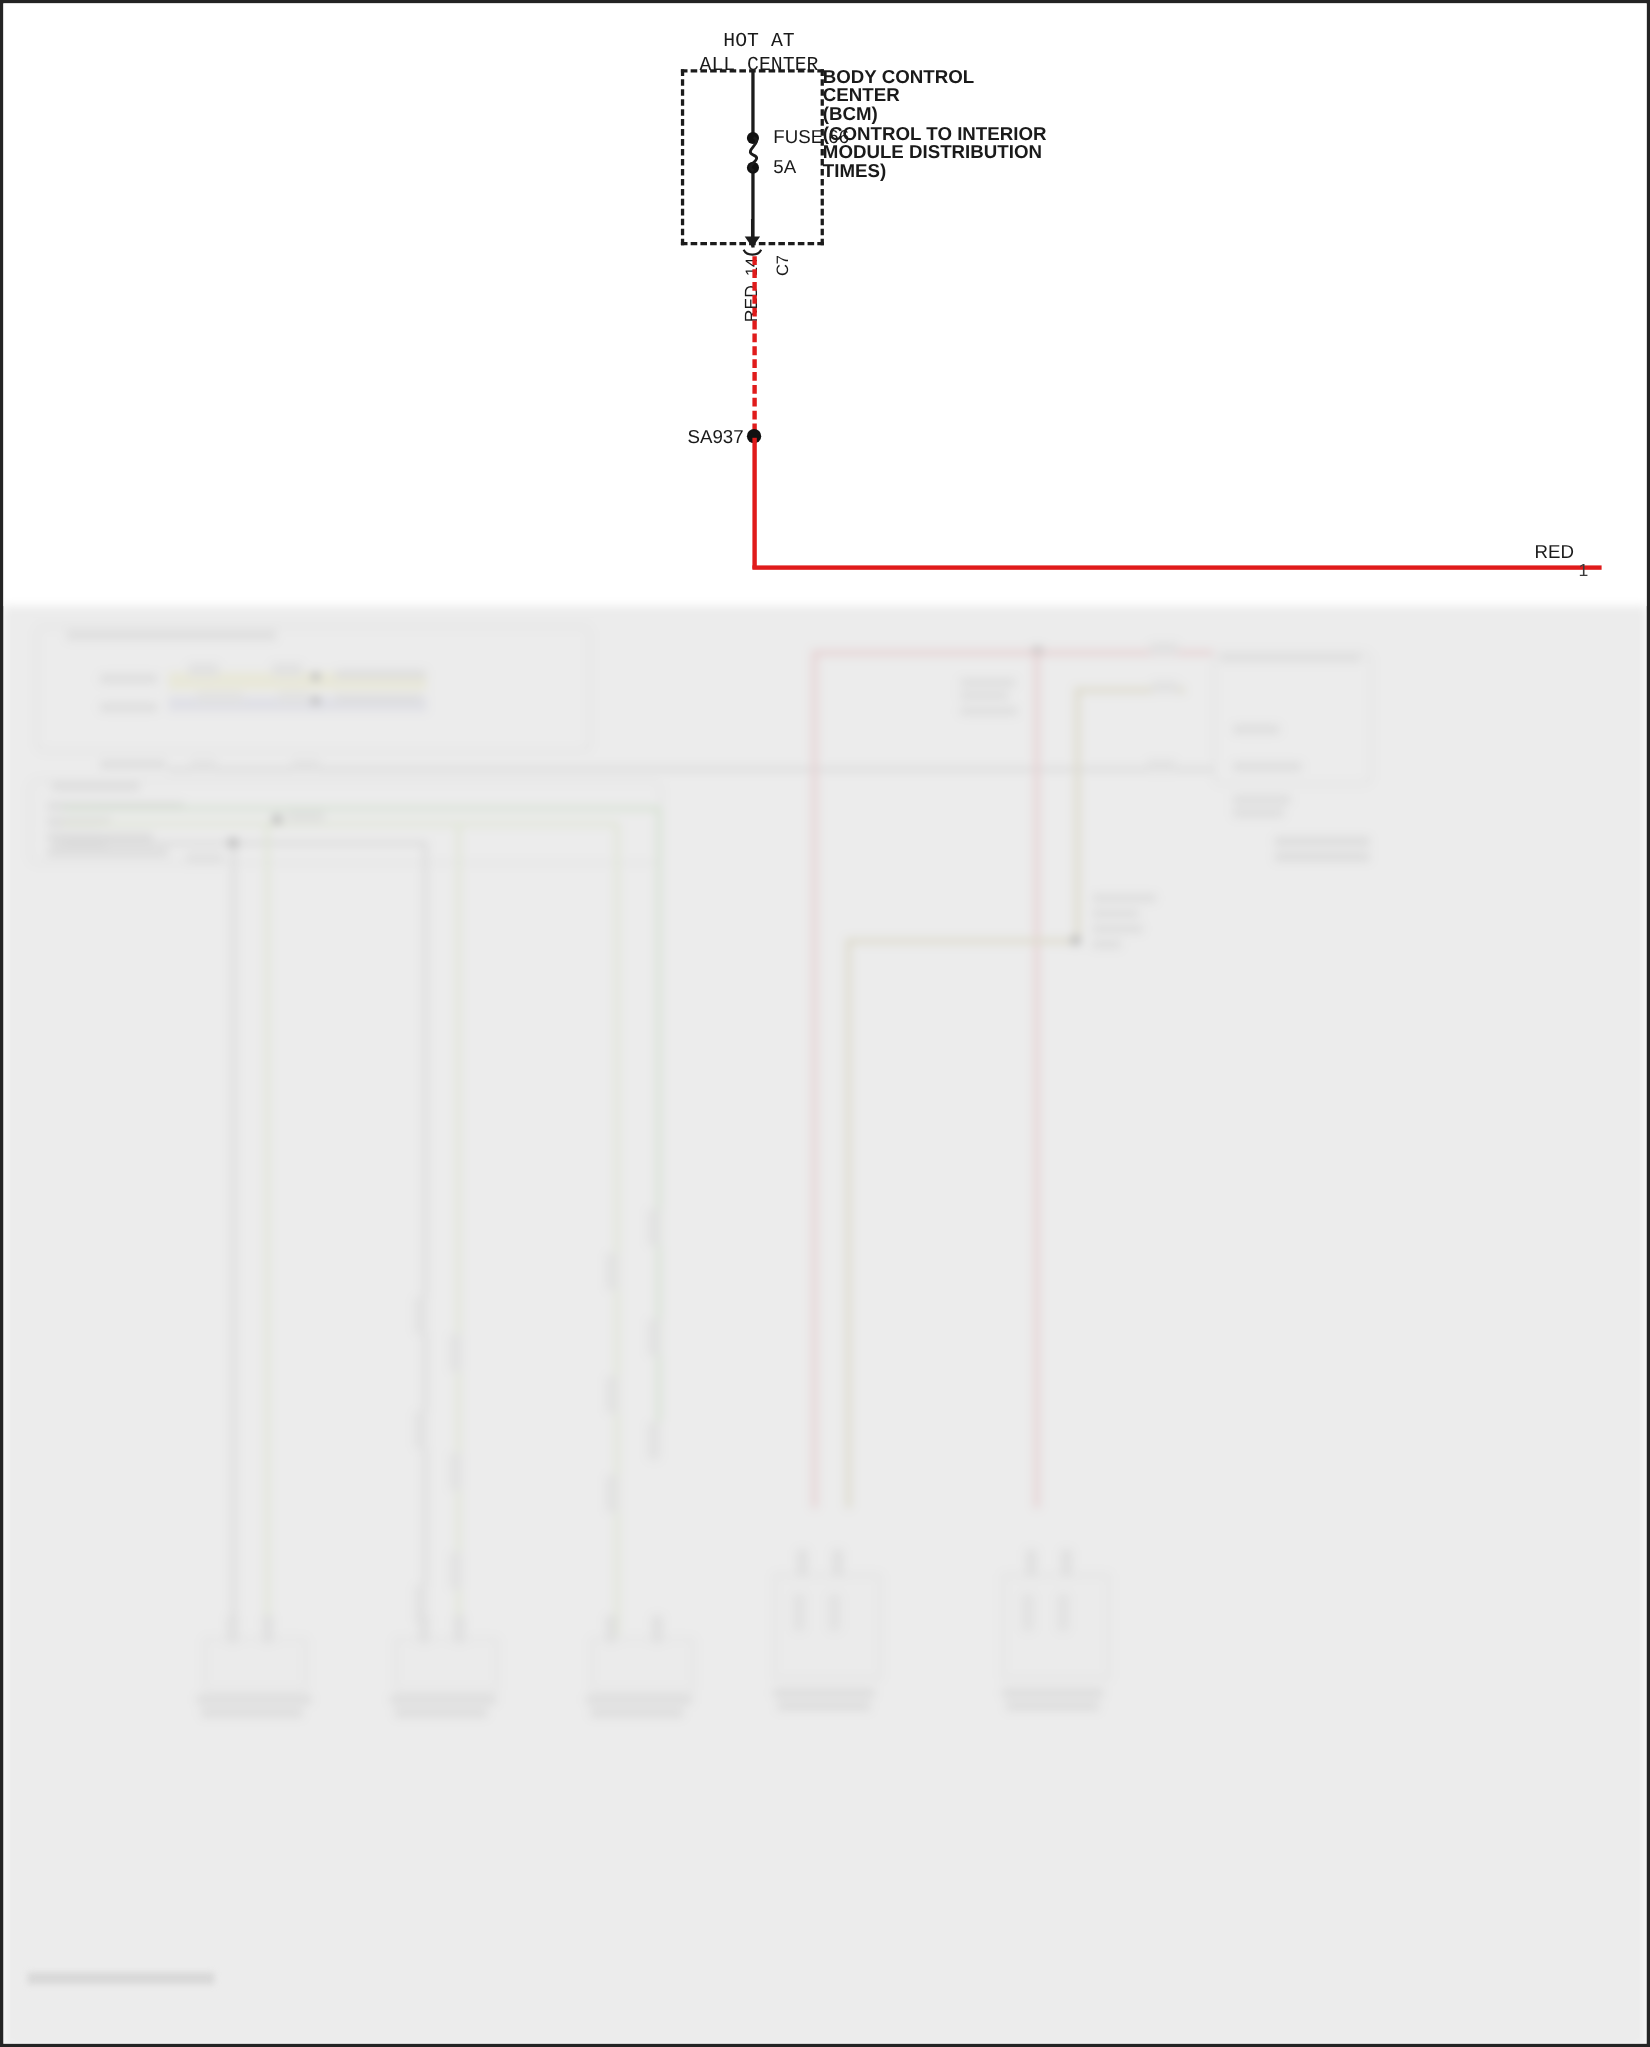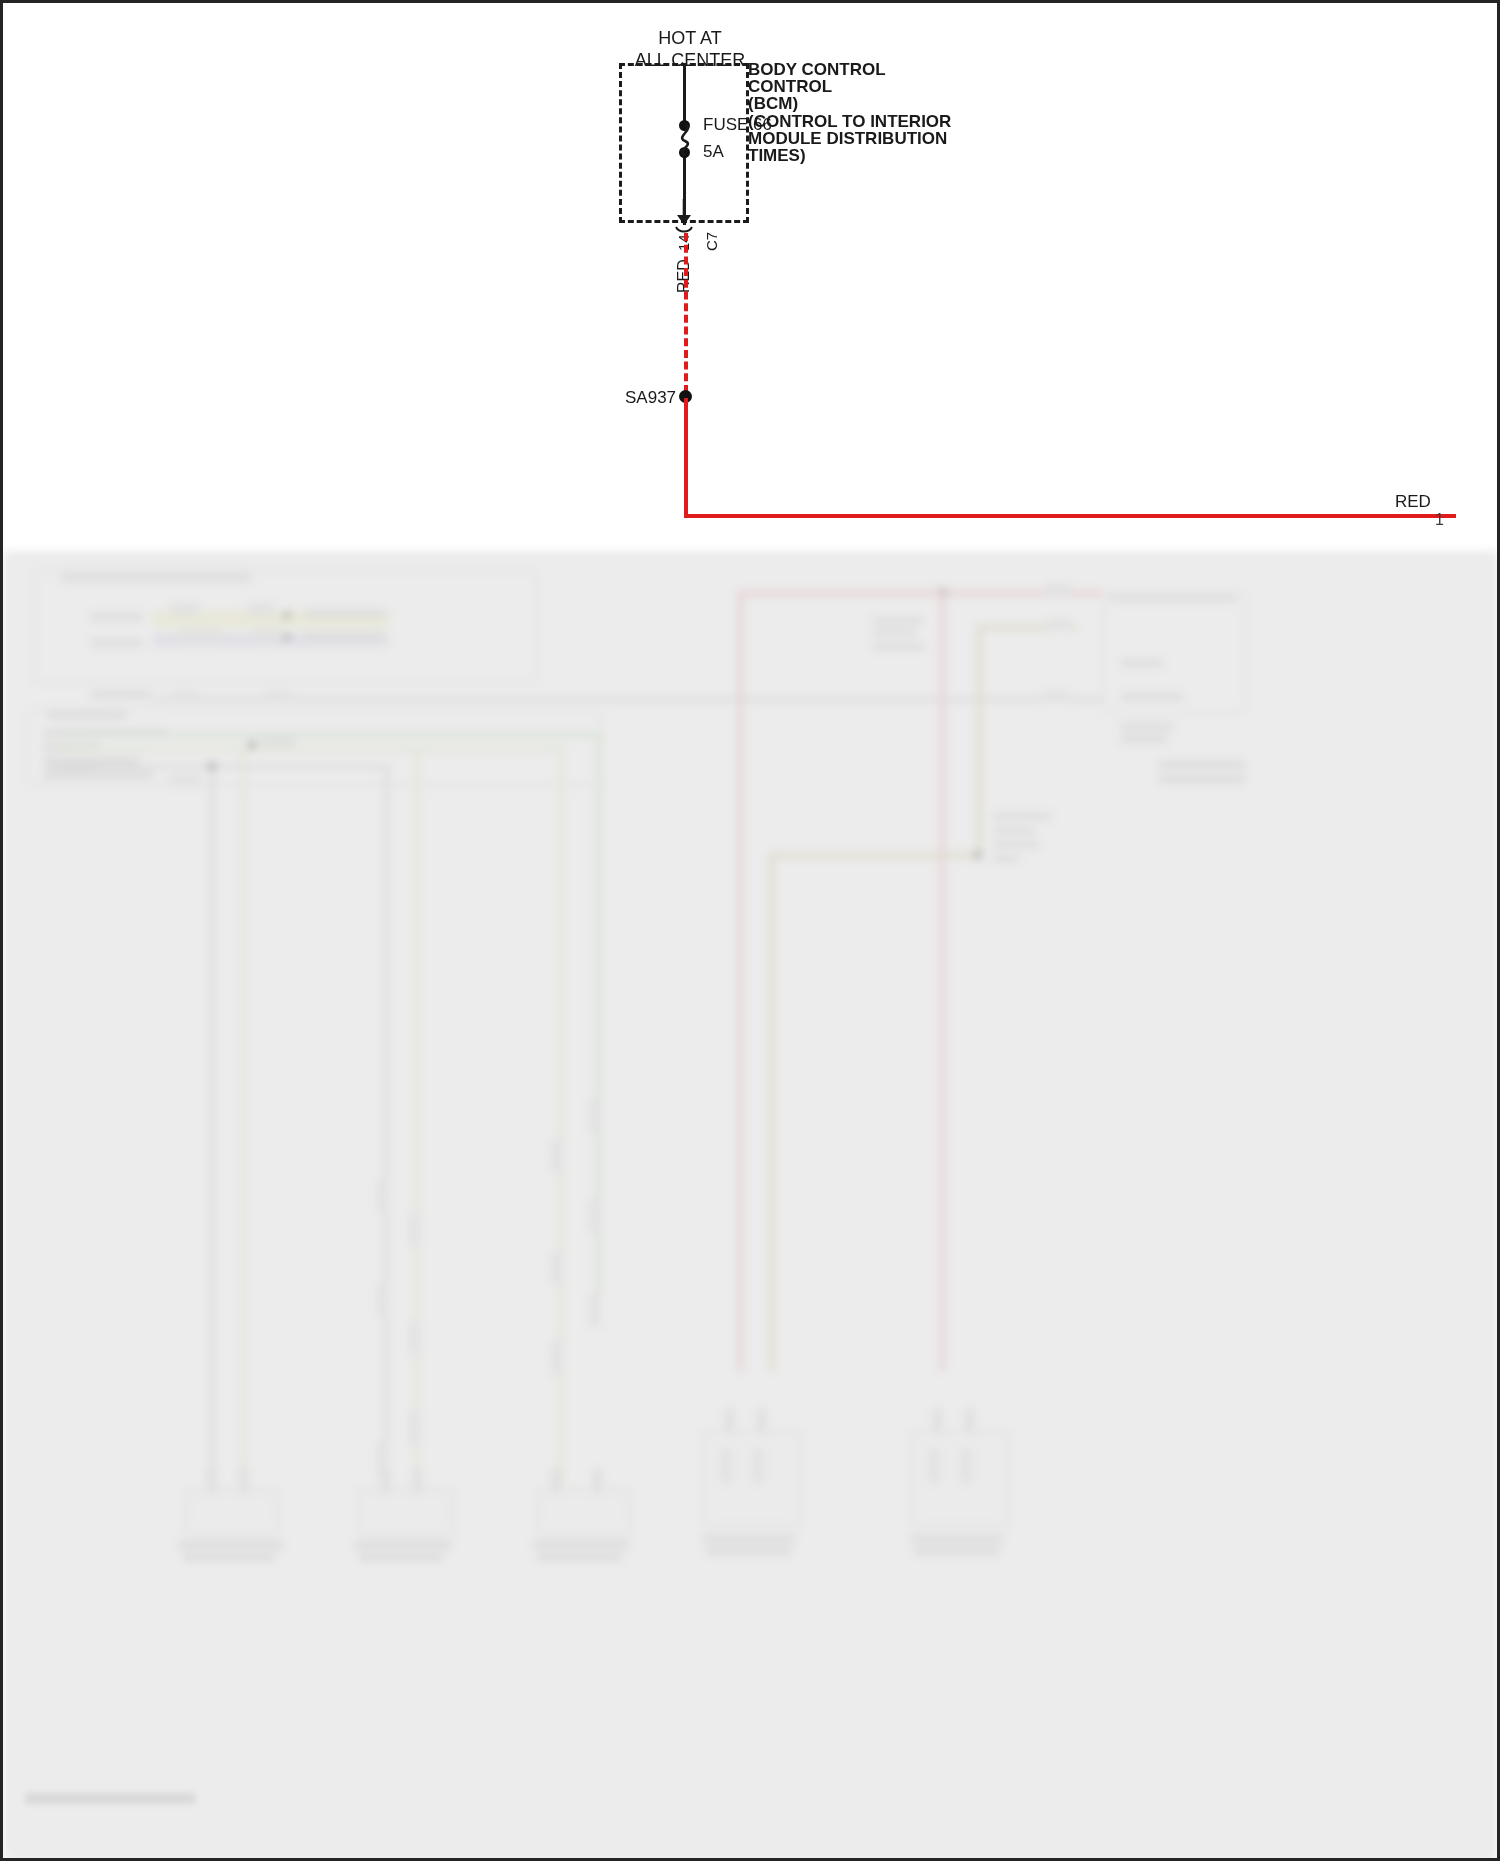--- a/index.html
+++ b/index.html
@@ -14,21 +14,21 @@
     overflow:hidden;
   }
 
   
   #top-section{
     position:absolute;left:0;top:0;width:1494px;height:548px;
     background:#fff;
   }
 
   .lbl{position:absolute;color:#1a1a1a;white-space:nowrap;}
-  .lbl-c{text-align:center;}
+  .lbl-c{text-align:center;font-family:Liberation Mono, monospace;}
 
   
   #hot-caption{
     left:612px;top:24px;width:150px;
     font-size:18px;line-height:22px;text-align:center;
   }
 
   
   #bcm-box{
     position:absolute;left:616px;top:60px;width:130px;height:160px;
@@ -179,21 +179,21 @@
 
     <svg id="fuse-curve" viewBox="0 0 26 42">
       <path d="M12,6 C22,10 2,18 12,22 C22,26 2,32 12,36" fill="none" stroke="#1b1b1b" stroke-width="2.6"></path>
     </svg>
 
     <div class="lbl" id="fuse-label">FUSE 66</div>
     <div class="lbl" id="fuse-amp">5A</div>
 
     <div class="lbl" id="bcm-text">
       <div>BODY CONTROL</div>
-      <div>CONTROL</div>
+      <div>CENTER</div>
       <div>(BCM)</div>
       <div>(CONTROL TO INTERIOR</div>
       <div>MODULE DISTRIBUTION</div>
       <div>TIMES)</div>
     </div>
 
     <svg id="exit-arrow" viewBox="0 0 26 34">
       <path d="M13,0 L13,22" stroke="#1b1b1b" stroke-width="2.6" fill="none"></path>
       <path d="M6,16 L13,26 L20,16 Z" fill="#1b1b1b"></path>
       <path d="M5,28 C8,34 18,34 21,28" fill="none" stroke="#1b1b1b" stroke-width="2"></path>

